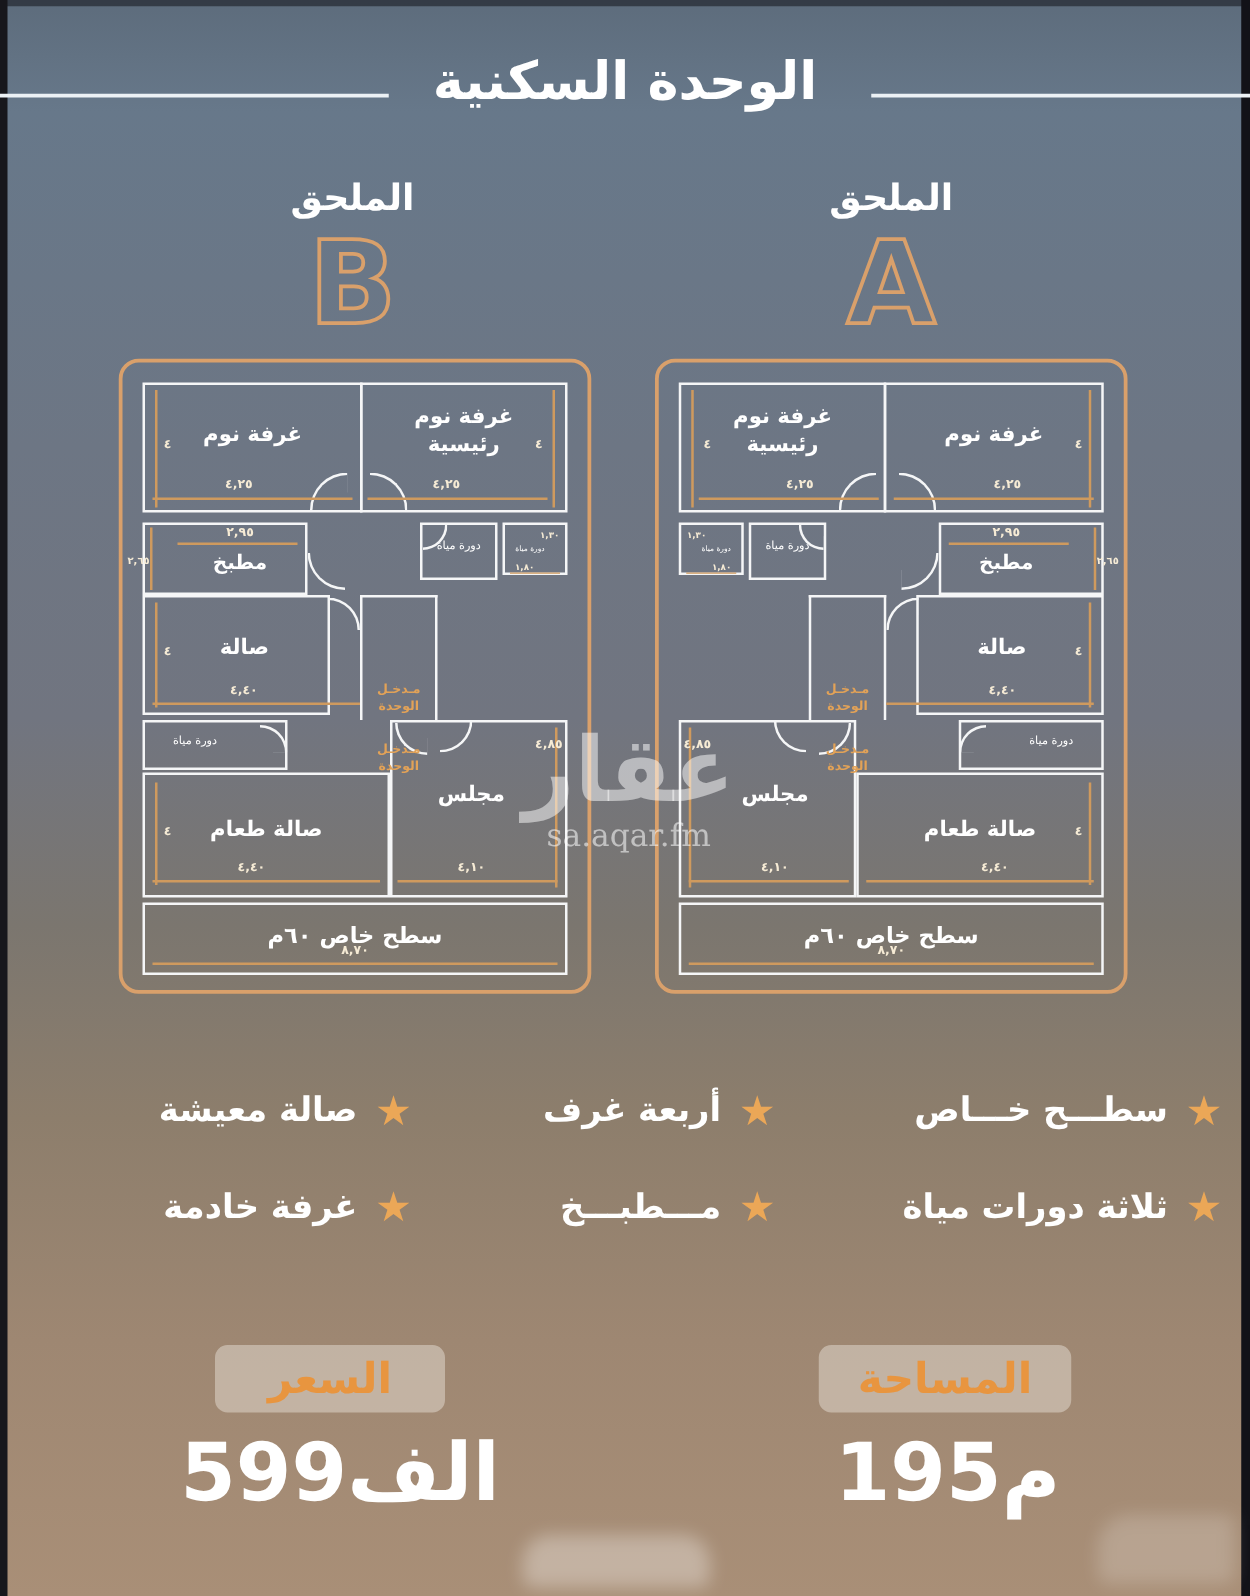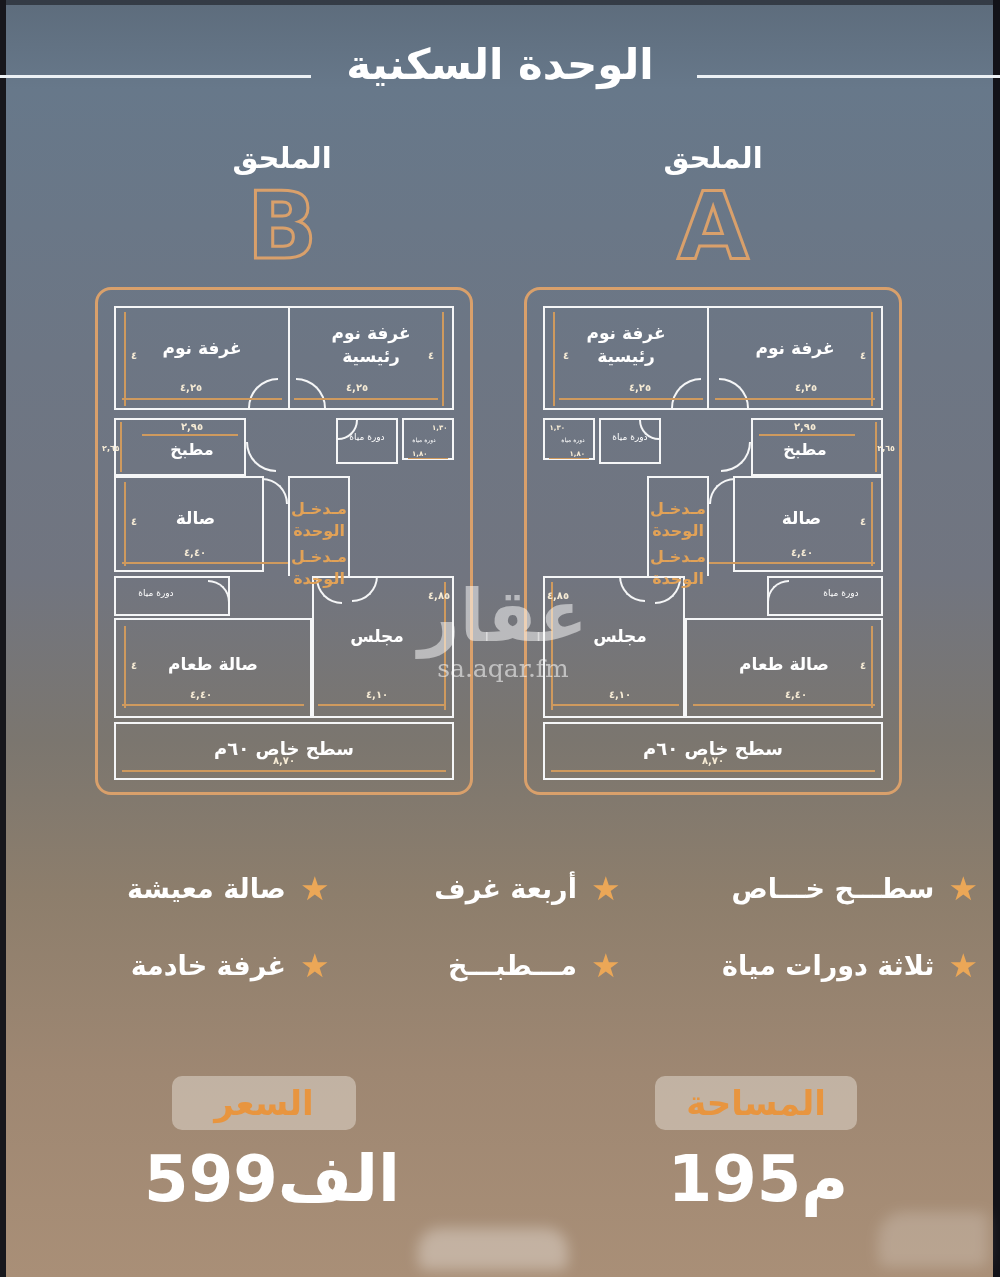--- a/index.html
+++ b/index.html
@@ -77,21 +77,21 @@
   .lbl-bed1{left:16px;top:48px;width:176px;font-size:17px;}
   .lbl-bed2{left:208px;top:32px;width:130px;font-size:17px;line-height:1.35;}
   .lbl-kitchen{left:40px;top:150px;width:108px;font-size:16px;}
   .lbl-bath1{left:238px;top:142px;width:62px;font-size:9px;font-weight:normal;}
   .lbl-bath2{left:306px;top:146px;width:40px;font-size:6px;font-weight:normal;}
   .lbl-hall{left:16px;top:218px;width:163px;font-size:17px;}
   .lbl-bath3{left:18px;top:298px;width:80px;font-size:9px;font-weight:normal;}
   .lbl-dining{left:16px;top:364px;width:198px;font-size:17px;}
   .lbl-majlis{left:214px;top:336px;width:130px;font-size:17px;}
   .lbl-roof{left:16px;top:448px;width:340px;font-size:18px;}
-  .lbl-ent{width:58px;text-align:center;color:#E2A257;font-size:16px;line-height:1.35;}
+  .lbl-ent{width:58px;text-align:center;color:#E2A257;font-size:10px;line-height:1.35;margin-top:47px;}
   .lbl-ent1{left:192px;top:208px;}
   .lbl-ent2{left:192px;top:256px;}
   .lbl-ent span{display:block;}
 
   .dline{position:absolute;background:var(--dimline);}
   .dtext{position:absolute;color:var(--dimtext);font-size:10px;font-weight:bold;}
   .dtiny{font-size:7px;}
   
   .dl-b1v{left:26px;top:22px;width:2px;height:94px;}
   .dt-b1v{left:33px;top:60px;}

